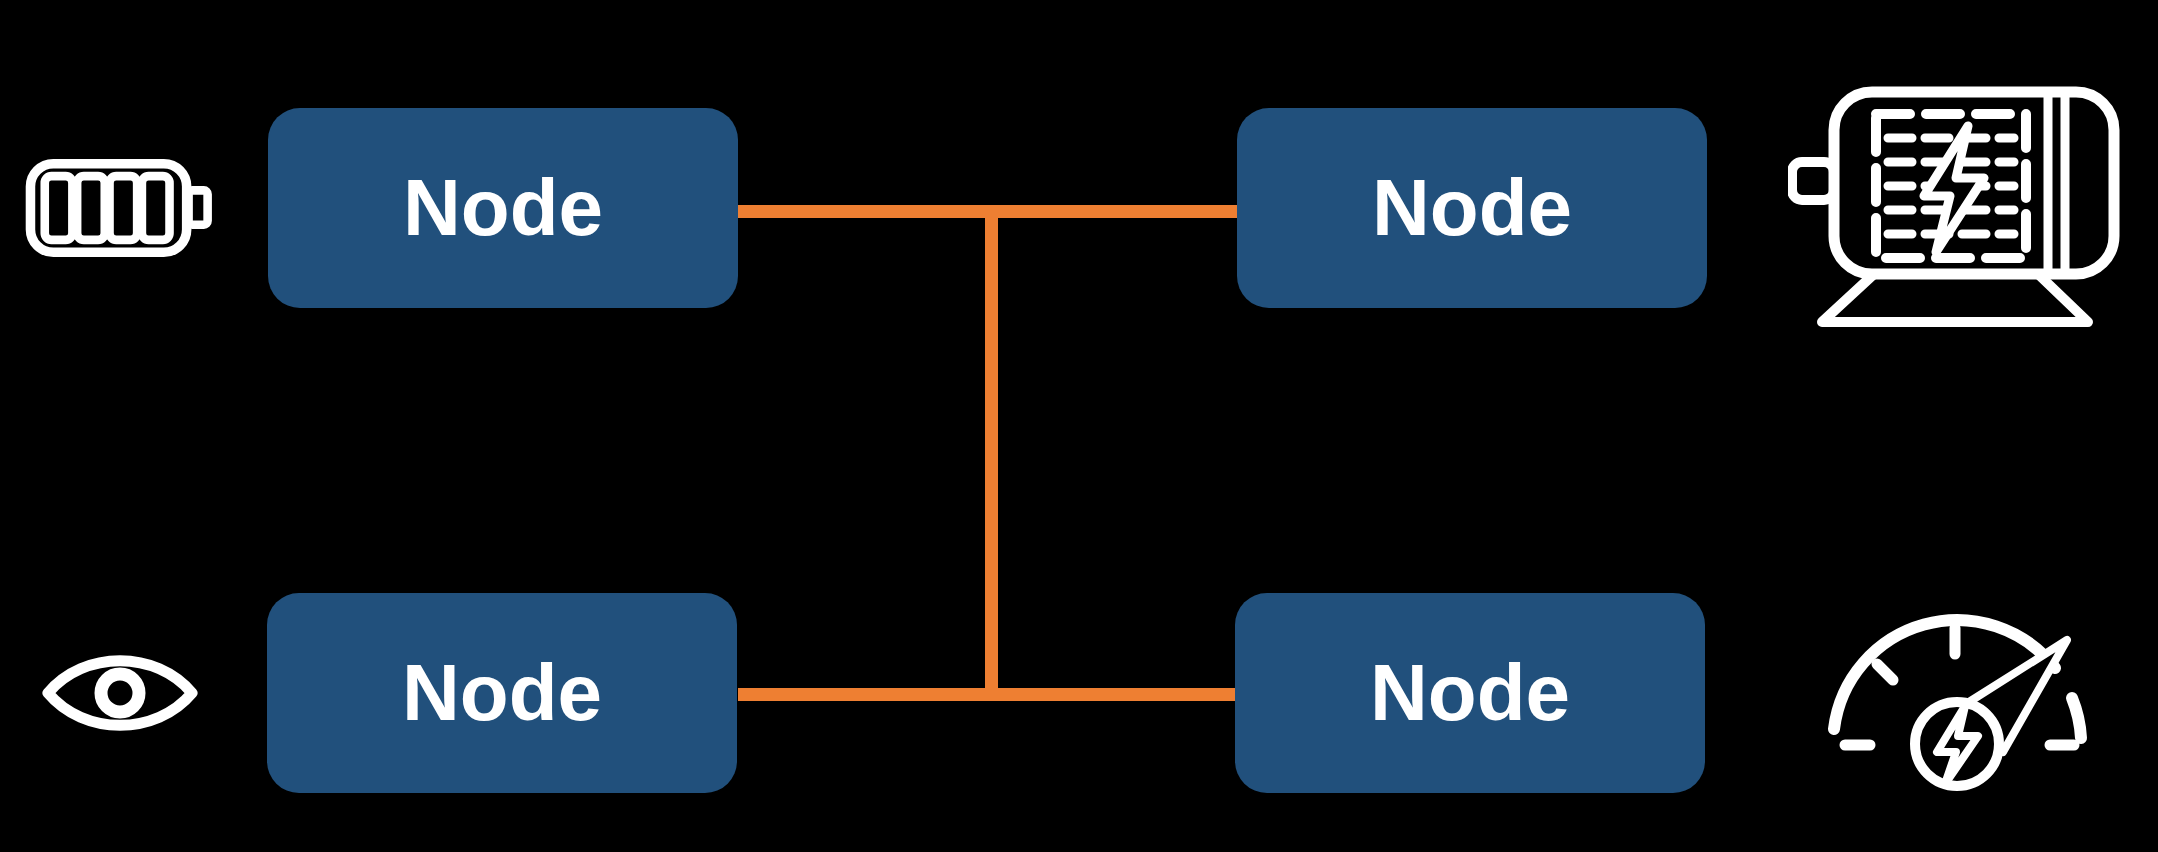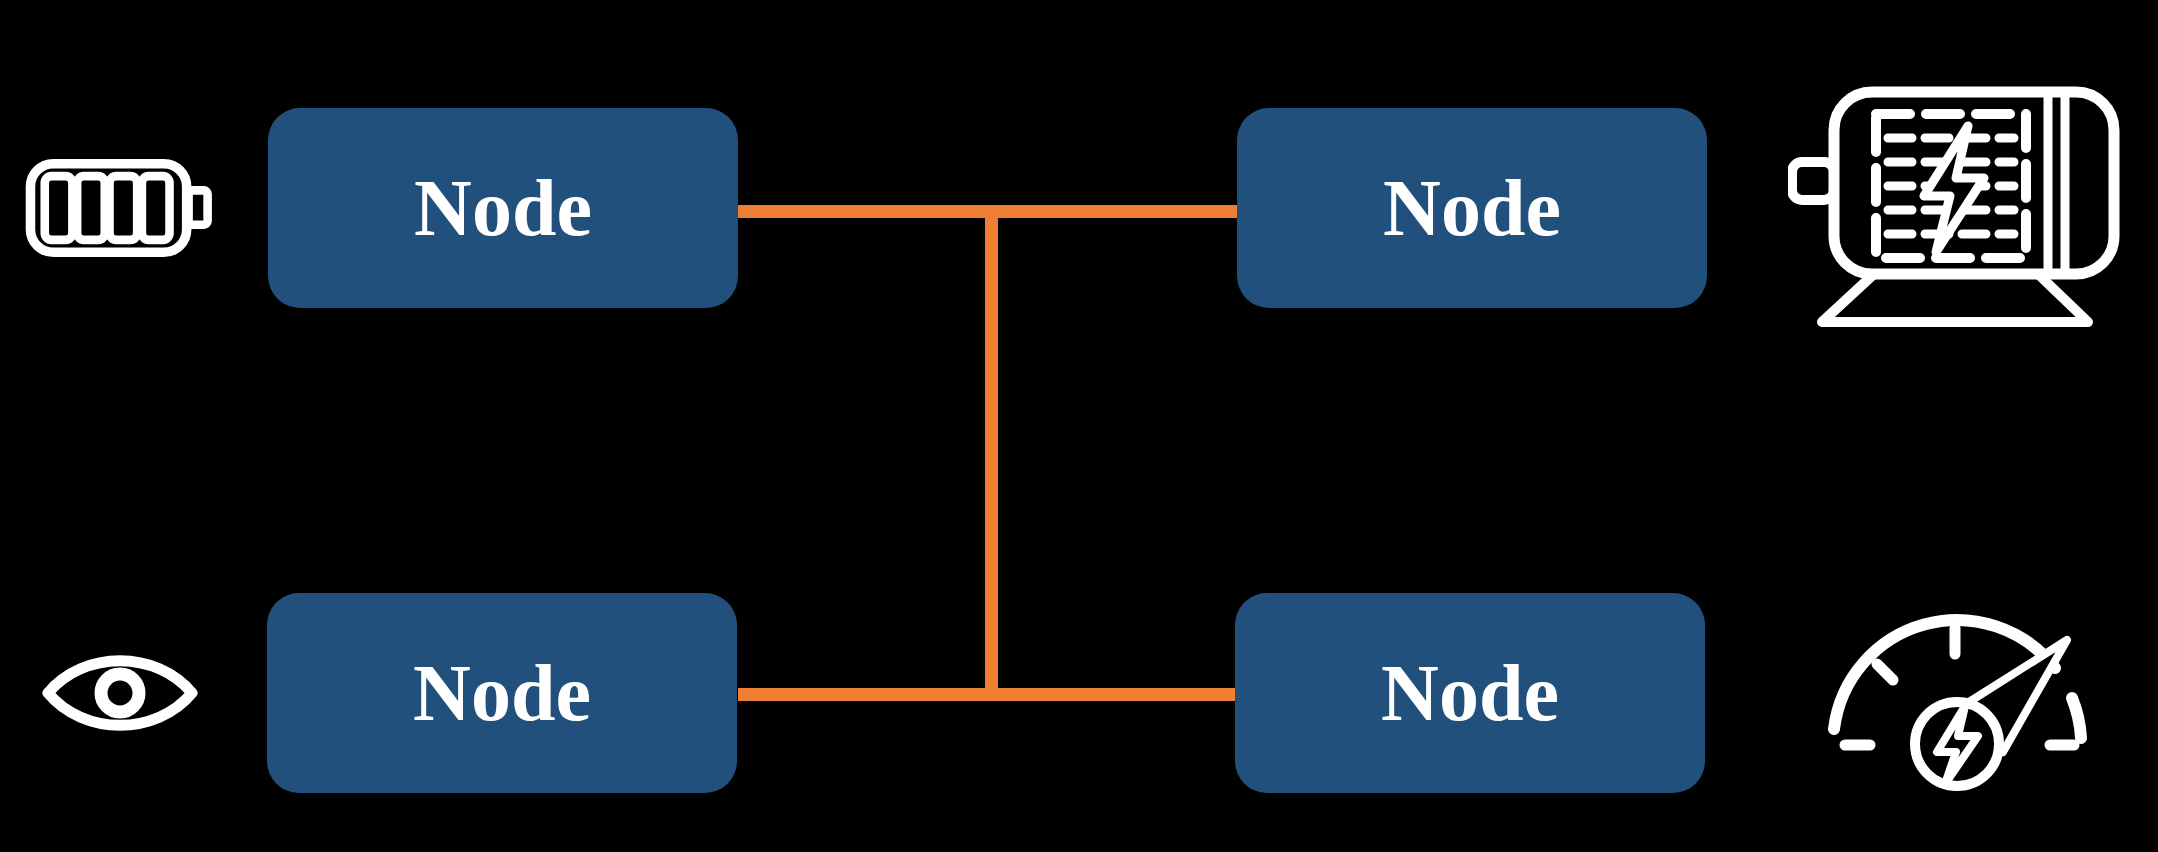--- a/index.html
+++ b/index.html
@@ -9,21 +9,21 @@
     --icon:#FFFFFF;
     --node-text:#FFFFFF;
   }
   html,body{margin:0;padding:0;background:var(--background);}
   .stage{
     position:relative;
     width:2158px;
     height:852px;
     background:var(--background);
     overflow:hidden;
-    font-family:Liberation Serif, serif;
+    font-family:Liberation Sans, sans-serif;
   }
   .node{
     position:absolute;
     width:470px;
     height:200px;
     border-radius:32px;
     background:var(--node-fill);
     display:flex;
     align-items:center;
     justify-content:center;

